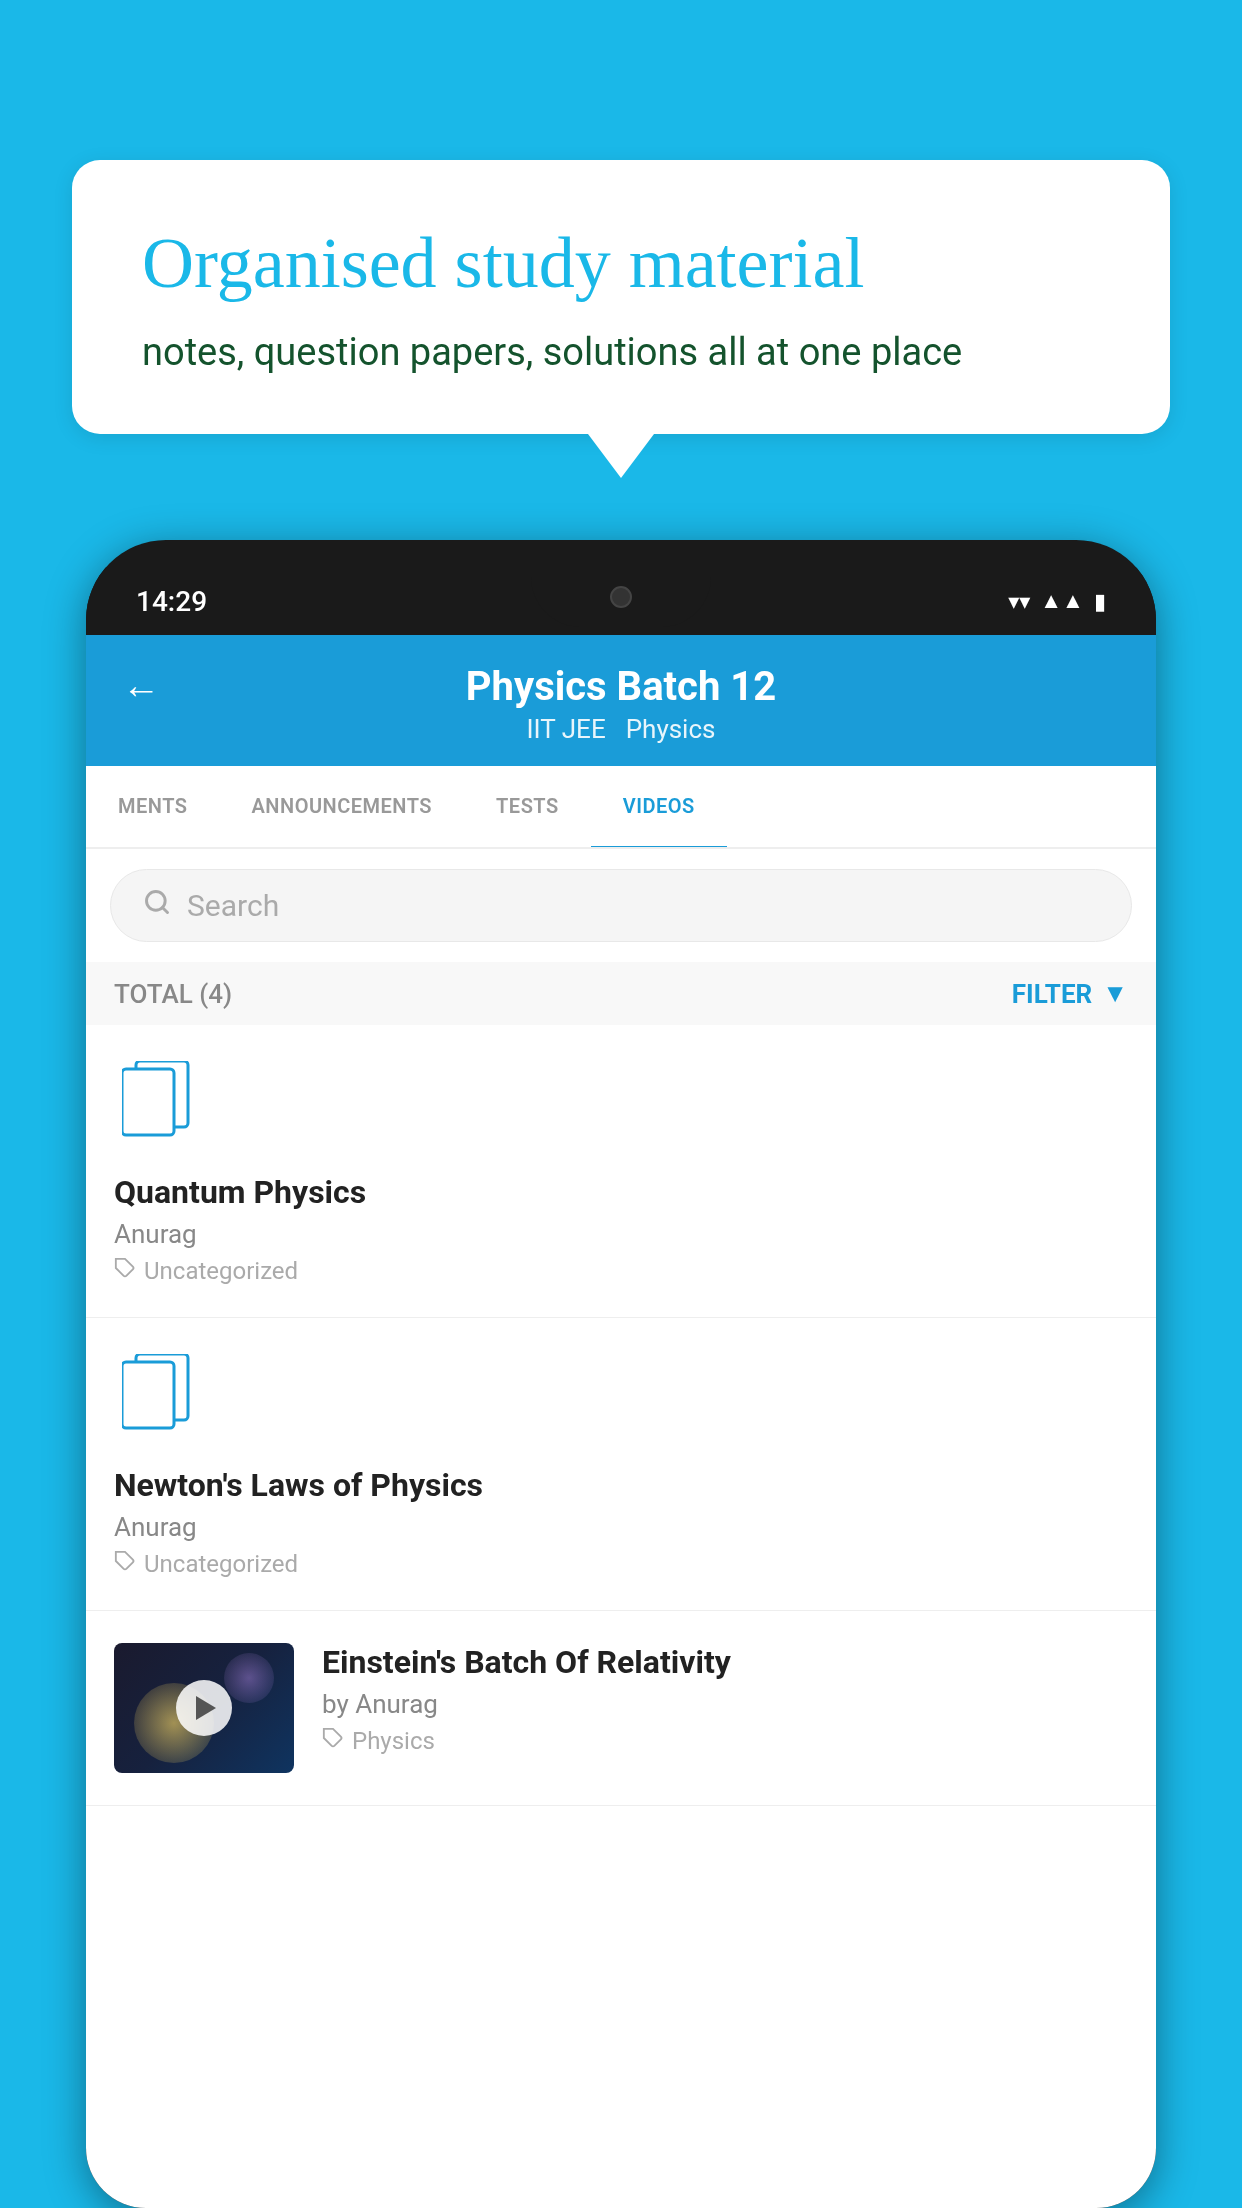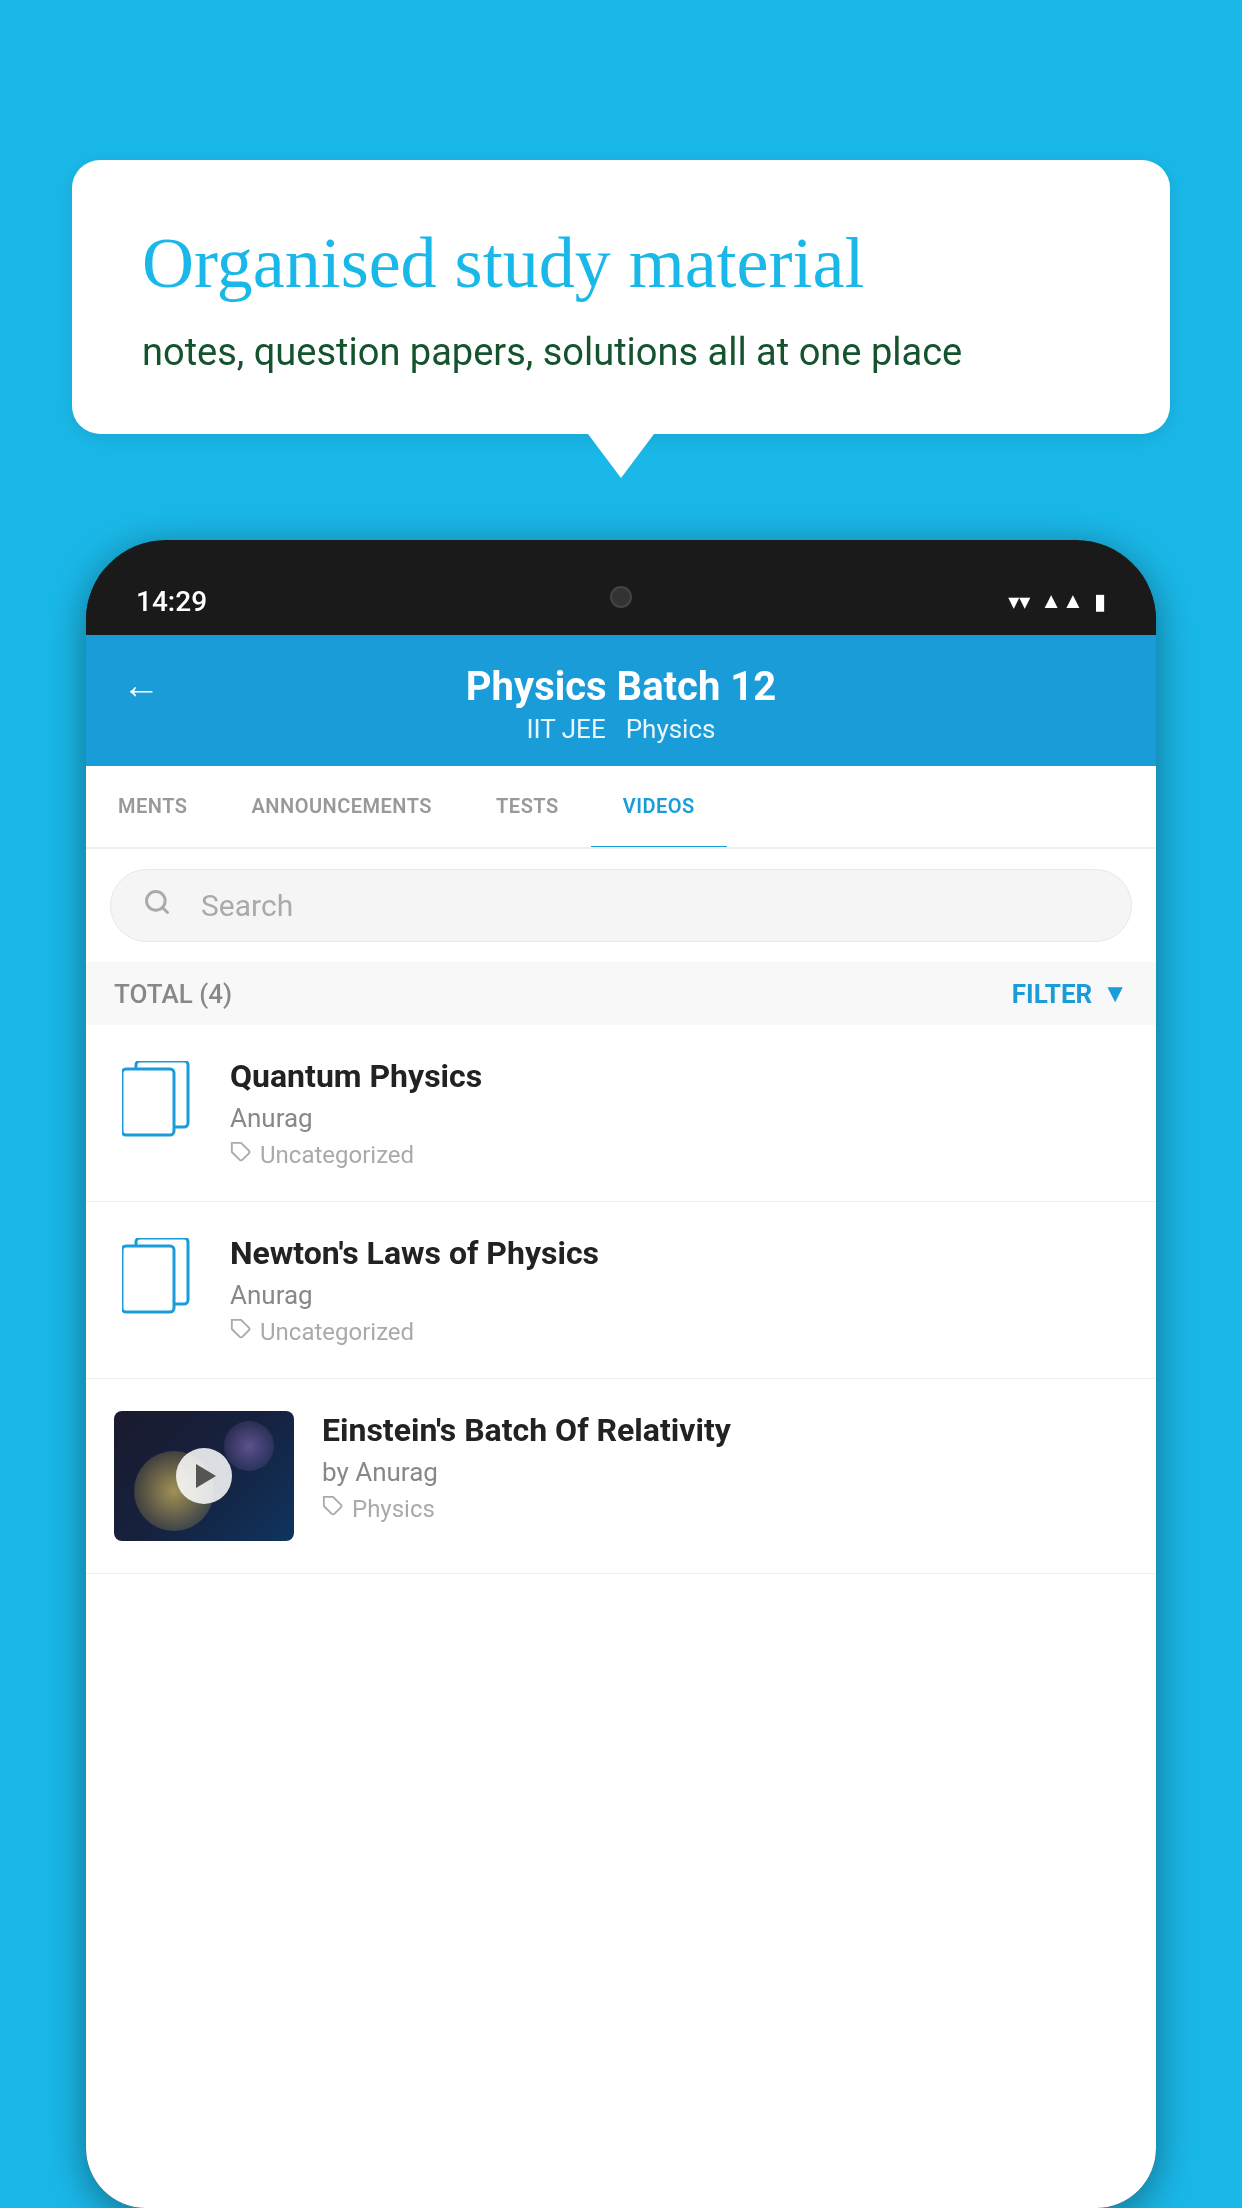--- a/index.html
+++ b/index.html
@@ -185,21 +185,21 @@
     .search-container {
       padding: 20px 24px;
       background: white;
     }
     .search-bar {
       background: #f5f5f5;
       border-radius: 50px;
       padding: 18px 32px;
       display: flex;
       align-items: center;
-      gap: 30px;
+      gap: 16px;
       border: 1px solid #e8e8e8;
     }
     .search-icon-svg {
       color: #aaa;
       font-size: 30px;
     }
     .search-placeholder {
       color: #aaa;
       font-size: 30px;
     }
@@ -235,20 +235,21 @@
     
     .video-list {
       background: white;
     }
     .video-item {
       display: flex;
       align-items: flex-start;
       padding: 32px 28px;
       border-bottom: 1px solid #eee;
       gap: 28px;
+      flex-direction: column;
     }
     .video-thumb-placeholder {
       width: 88px;
       height: 88px;
       flex-shrink: 0;
       display: flex;
       align-items: center;
       justify-content: center;
     }
 

